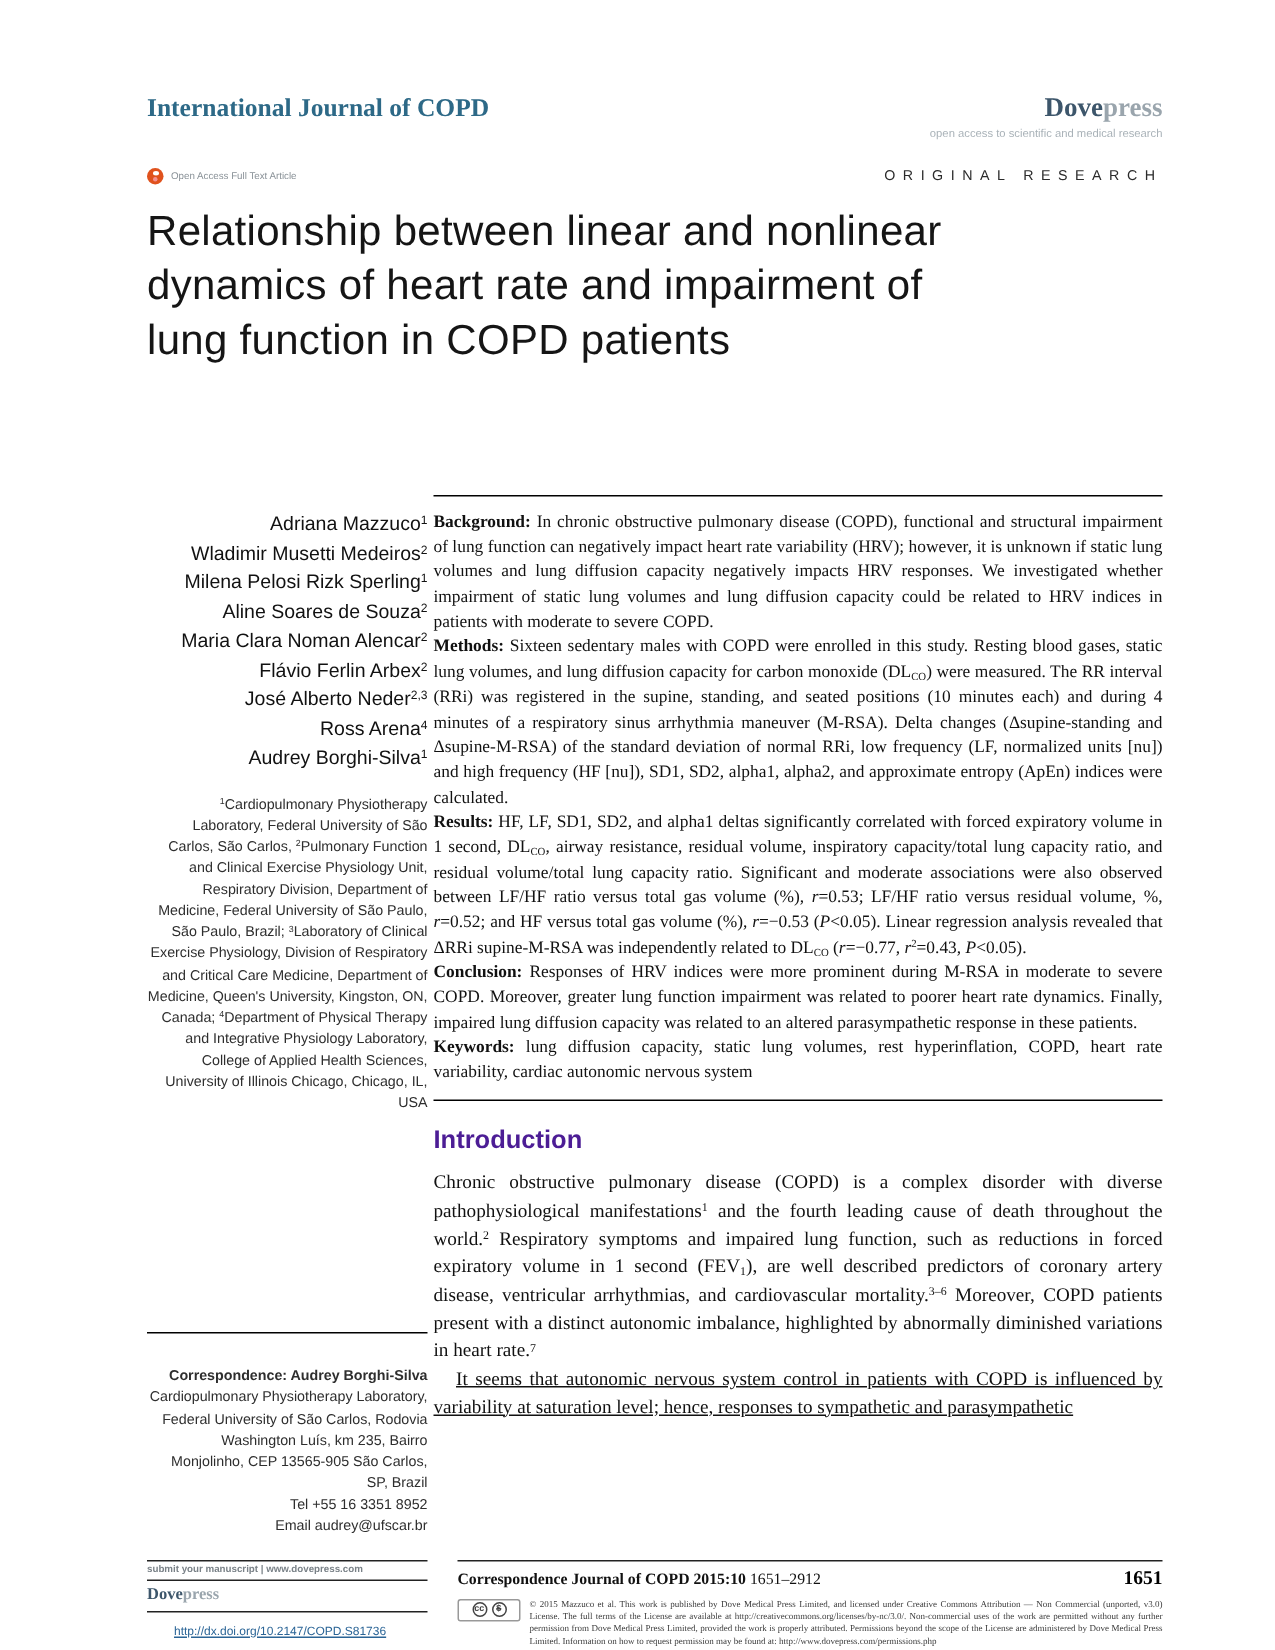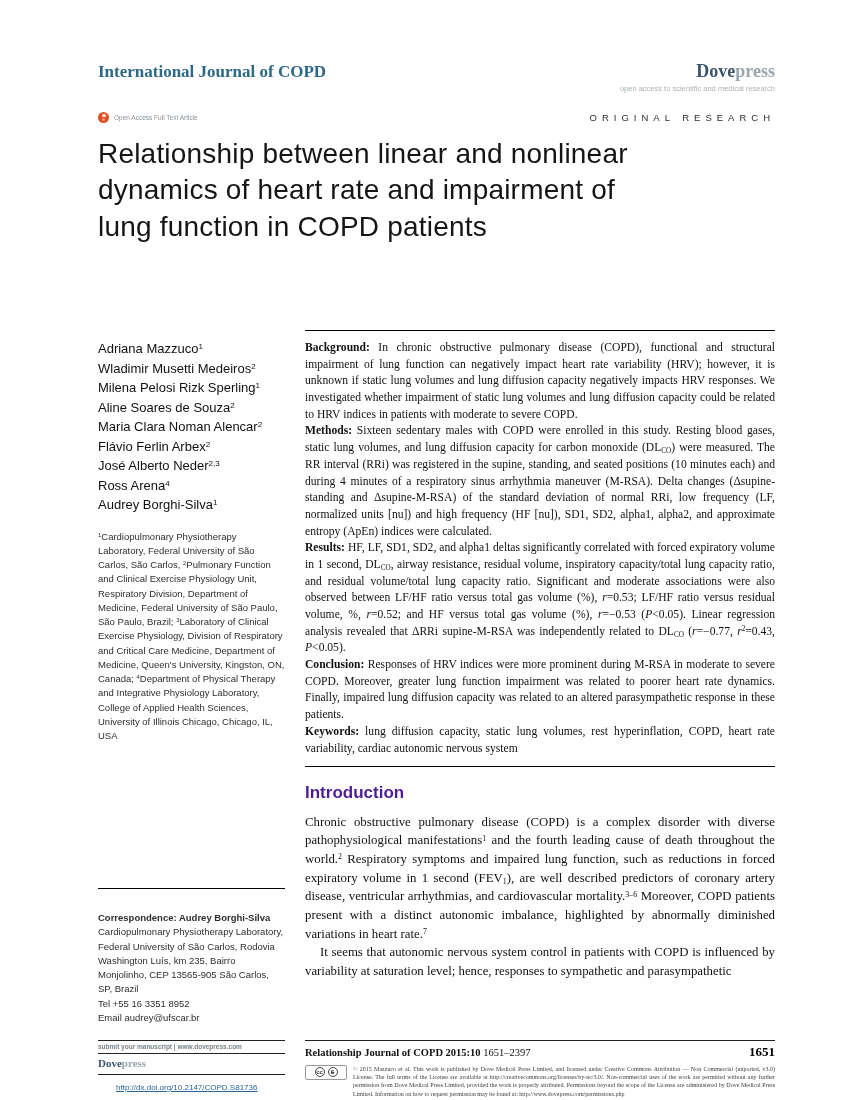--- a/index.html
+++ b/index.html
@@ -28,38 +28,38 @@
   .oa-icon::before { content:""; position:absolute; left:4px; top:6px; width:3px; height:3px; border-radius:50%; background:#fbd; opacity:.6; }
   .oa-text { font:6.5px/1.2 "Liberation Sans", sans-serif; color:#8a9298; cursor:pointer; }
   .article-type { margin-left:auto; font:9.5px/1.2 "Liberation Sans", sans-serif; letter-spacing:5px; color:#2b2b2b; }
 
   
   .title { position:absolute; top:136px; left:98px; width:575px;
     font:400 28px/1.3 "Liberation Sans", sans-serif; color:#151515; letter-spacing:0.2px; }
 
   
   .columns { position:absolute; top:330px; left:98px; width:677px; display:flex; }
-  .left-col { position:relative; width:187px; flex:0 0 187px; margin-right:20px; min-height:700px; }
+  .left-col { position:relative; width:187px; flex:0 0 187px; margin-right:4px; min-height:700px;text-align:right; }
   .right-col { flex:1; }
 
   
   .authors { font:13px/1.5 "Liberation Sans", sans-serif; color:#111; margin-top:9px; }
   .author { margin:0; }
   .affiliations { margin-top:15px; font:9.5px/1.5 "Liberation Sans", sans-serif; color:#2e2e2e; }
   .corr-block { position:absolute; top:558px; left:0; width:187px; border-top:1px solid #000; padding-top:22px;
     font:9.5px/1.5 "Liberation Sans", sans-serif; color:#2e2e2e; }
 
   
   .abstract-wrap { border-top:1px solid #000; padding-top:9px; }
   .abs-para { font:11.6px/1.44 "Liberation Serif", serif; text-align:justify; color:#111; }
   .abs-label { font-weight:bold;font-family:Liberation Serif, serif; }
   .rule-bottom { border-top:1px solid #000; margin-top:9px; }
   .section-heading { font:bold 17px/1.2 "Liberation Sans", sans-serif; color:#4c1d95; margin:16px 0 9px 0; }
   .body-para { font:12.8px/1.46 "Liberation Serif", serif; text-align:justify; color:#111; }
-  .body-para.indent { text-indent:15px; }
+  .body-para.indent { text-indent:15px;text-decoration:underline; }
 
   
   .footer { position:absolute; top:1040px; left:98px; width:677px; display:flex; }
   .footer-left { width:187px; flex:0 0 187px; margin-right:20px; }
   .submit-box { border-top:1px solid #222; border-bottom:1px solid #222; padding:2px 0;
     font:bold 6.5px/1.3 "Liberation Sans", sans-serif; color:#7a8288; cursor:pointer; }
   .footer-brand { font:bold 11px/1.3 "Liberation Serif", serif; padding:2px 0 3px 0; border-bottom:1px solid #222; cursor:pointer; }
   .footer-brand .dove { color:#3d566b; }
   .footer-brand .press { color:#9aa5ad; }
   .doi-link { display:inline-block; margin-top:8px; font:8px/1.3 "Liberation Sans", sans-serif; color:#2a6496; text-decoration:underline; cursor:pointer;padding-left:18px; }
@@ -132,21 +132,21 @@
   </div>
 
   <div class="footer">
     <div class="footer-left">
       <div class="submit-box">submit your manuscript | www.dovepress.com</div>
       <div class="footer-brand"><span class="dove">Dove</span><span class="press">press</span></div>
       <span class="doi-link">http://dx.doi.org/10.2147/COPD.S81736</span>
     </div>
     <div class="footer-right">
       <div class="journal-line-row">
-        <span class="journal-line"><b>Relationship Journal of COPD 2015:10</b> <span>1651–2397</span></span>
+        <span class="journal-line"><b>Correspondence Journal of COPD 2015:10</b> <span>1651–2912</span></span>
         <span class="page-number">1651</span>
       </div>
       <div class="copyright-row">
         <span class="cc-badge">
           <span class="cc-circle">cc</span>
           <span class="cc-circle nc">$</span>
         </span>
         <span class="copyright-text">© 2015 Mazzuco et al. This work is published by Dove Medical Press Limited, and licensed under Creative Commons Attribution — Non Commercial (unported, v3.0) License. The full terms of the License are available at http://creativecommons.org/licenses/by-nc/3.0/. Non-commercial uses of the work are permitted without any further permission from Dove Medical Press Limited, provided the work is properly attributed. Permissions beyond the scope of the License are administered by Dove Medical Press Limited. Information on how to request permission may be found at: http://www.dovepress.com/permissions.php</span>
       </div>
     </div>

